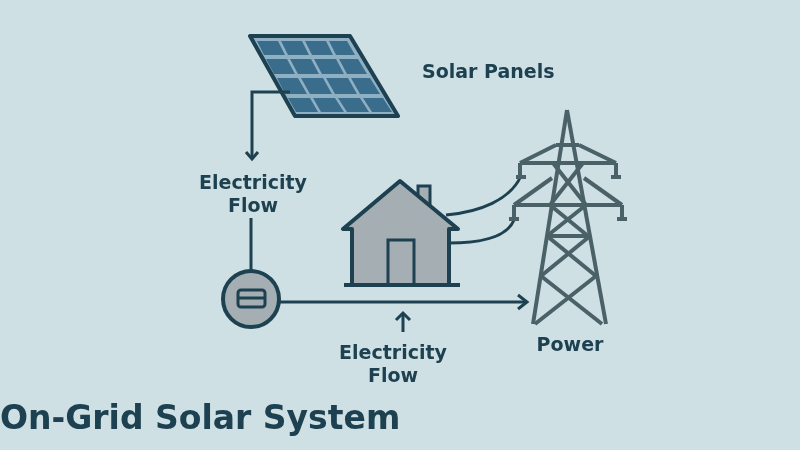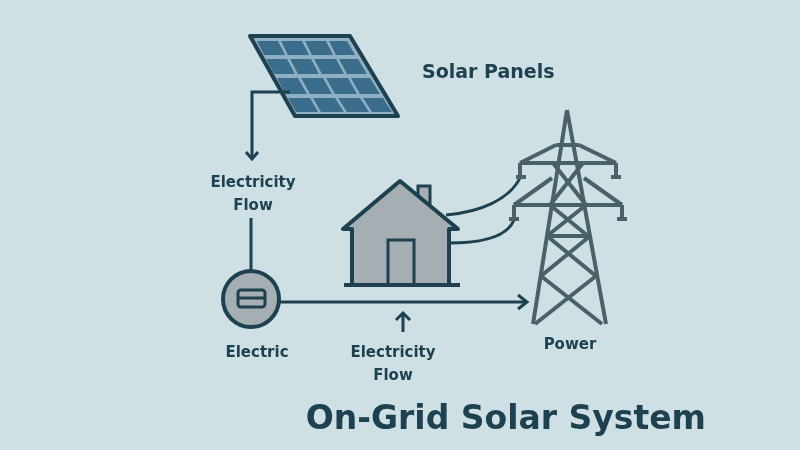--- a/index.html
+++ b/index.html
@@ -1,19 +1,19 @@
 <!DOCTYPE html>
 <html><head>
 <meta charset="utf-8">
 <style>
   html, body { margin: 0; padding: 0; }
   body { width: 800px; height: 450px; background: #cfe0e5; overflow: hidden; position: relative; font-family: "DejaVu Sans", sans-serif; color: #1d4150; }
   svg.scene { position: absolute; left: 0; top: 0; }
-  .lbl { position: absolute; text-align: center; font-weight: bold; font-size: 15px; line-height: 23px; color: #1d4150; white-space: nowrap; }
-  .title { position: absolute; left: 0; width: 706px; top: 398px; text-align: right; font-weight: bold; font-size: 33px; color: #1d4150; }
+  .lbl { position: absolute; text-align: center; font-weight: bold; font-size: 19px; line-height: 23px; color: #1d4150; white-space: nowrap; }
+  .title { position: absolute; left: 0; width: 706px; top: 398px; text-align: left; font-weight: bold; font-size: 33px; color: #1d4150; }
 </style>
 </head>
 <body>
 
 <svg class="scene" width="800" height="450" viewBox="0 0 800 450">
 
   <g>
     <polygon points="250,36 350,36 398,116 295,116" fill="#8fb0c3" stroke="#1d4150" stroke-width="4" stroke-linejoin="round"></polygon>
     <g fill="#3a6c8c">
 
@@ -104,21 +104,20 @@
 </svg>
 
 <div class="lbl" style="left:398px; top:60px; font-size:19px;margin-left:24px;">Solar Panels</div>
 
 <div class="lbl" style="left:196px; top:171px; width:114px;">
   <div>Electricity</div>
   <div>Flow</div>
 </div>
 
 <div class="lbl" style="left:200px; top:341px; width:114px;">
-  <div>Electric</div>
 </div>
 
 <div class="lbl" style="left:336px; top:341px; width:114px;">
   <div>Electricity</div>
   <div>Flow</div>
 </div>
 
 <div class="lbl" style="left:525px; top:333px; width:90px;text-align:center;">
   <div>Power</div>
 </div>

